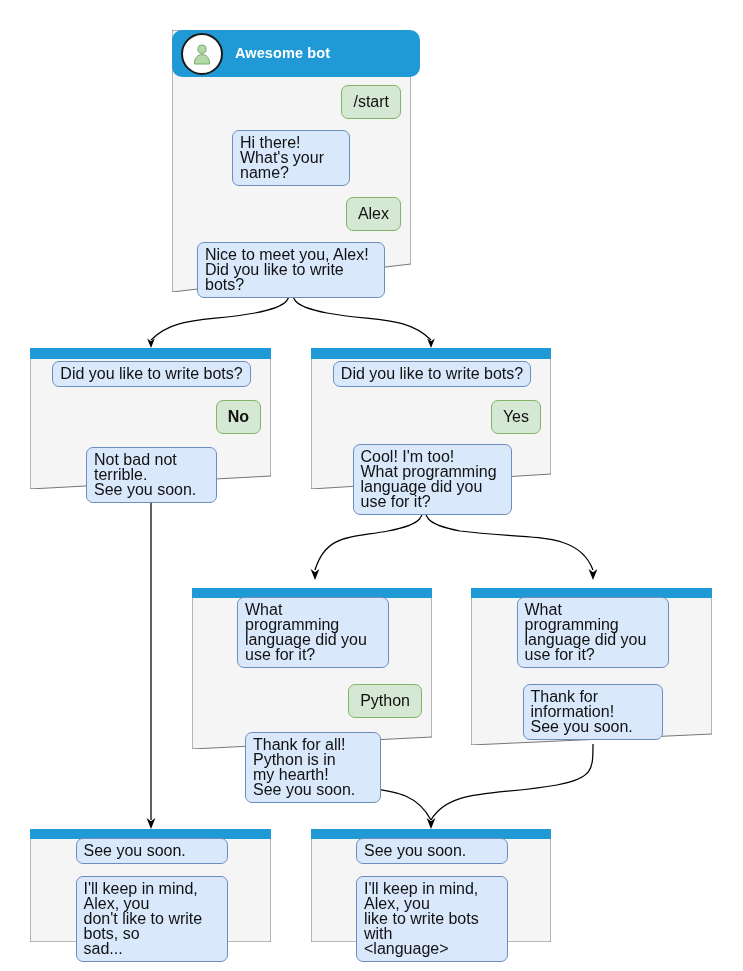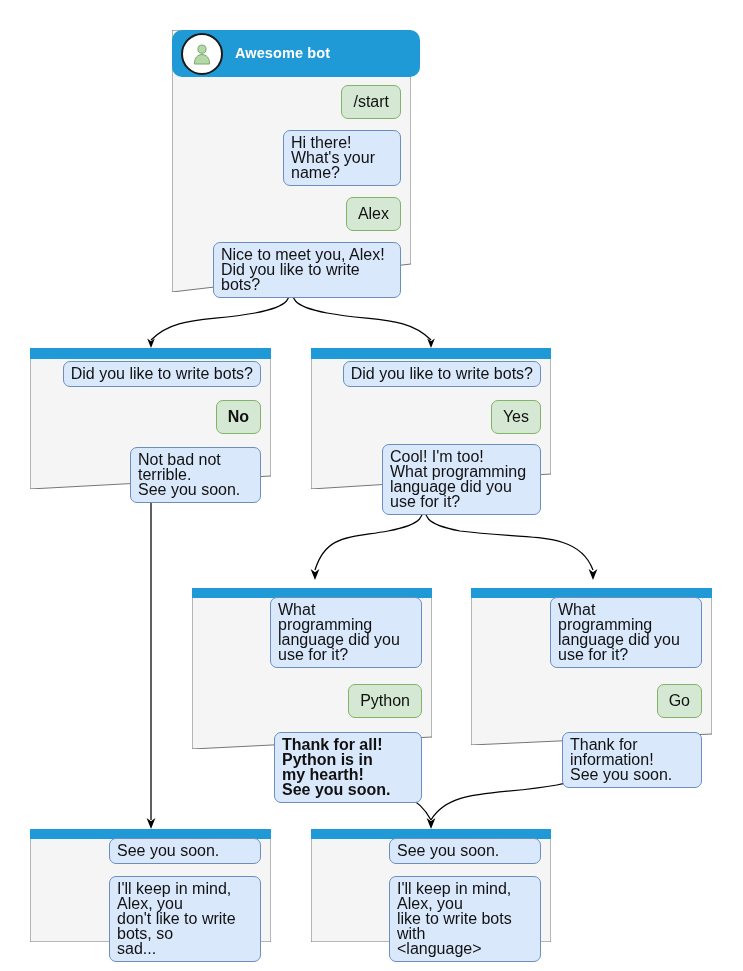--- a/index.html
+++ b/index.html
@@ -25,21 +25,21 @@
   }
   .avatar{
     width:38px;height:38px;border-radius:50%;
     background:#ffffff;border:2px solid #1a1a1a;
     display:flex;align-items:center;justify-content:center;flex:0 0 auto;
   }
   .avatar svg{display:block;}
 
   .msgs{position:absolute;left:0;right:0;top:0;}
   .row{display:flex;width:100%;}
-  .row.left{justify-content:flex-end;}
+  .row.left{justify-content:center;}
   .row.right{justify-content:flex-end;}
 
   .bub{
     border-radius:7px;border:1px solid;
     font-size:16px;line-height:15px;
     padding:4px 7px 5px 7px;
     white-space:pre-line;
     box-sizing:border-box;
     color:#111111;
   }
@@ -177,42 +177,39 @@
       <div class="hdr hdr-thin" style="background:#1f9ad6;width:240px;height:10px;"></div>
       <div class="msgs" style="top:9px; left:12px; right:10px;">
         <div class="row left" style="margin-bottom:16px;">
           <div class="bub bot" style="width:152px;">What programming
 language did you use for it?</div>
         </div>
         <div class="row right" style="margin-bottom:14px;padding-right:9px;">
           <div class="bub user">Python</div>
         </div>
         <div class="row left">
-          <div class="bub bot" style="width:148px;font-weight:bold;">Thank for all! Python is in
+          <div class="bub bot" style="width:136px;">Thank for all! Python is in
 my hearth!
 See you soon.</div>
         </div>
       </div>
     </div>
   </div>
 
   <div class="node" style="left:471px; top:588px; width:241px; height:157px;">
     <svg class="shape" viewBox="0 0 241 157" preserveAspectRatio="none">
       <path d="M0,0 L241,0 L241,146 L0,157 Z" fill="#f5f5f5" stroke="#767676" stroke-width="1"></path>
     </svg>
     <div class="content">
       <div class="hdr hdr-thin" style="background:#1f9ad6;width:241px;height:10px;"></div>
       <div class="msgs" style="top:9px; left:12px; right:10px;">
         <div class="row left" style="margin-bottom:16px;">
           <div class="bub bot" style="width:152px;">What programming
 language did you use for it?</div>
         </div>
-        <div class="row right" style="margin-bottom:14px;padding-right:9px;">
-          <div class="bub user">Go</div>
-        </div>
         <div class="row left">
           <div class="bub bot" style="width:140px;">Thank for information!
 See you soon.</div>
         </div>
       </div>
     </div>
   </div>
 
   <div class="node" style="left:30px; top:829px; width:241px; height:113px;">
     <svg class="shape" viewBox="0 0 241 113" preserveAspectRatio="none">

